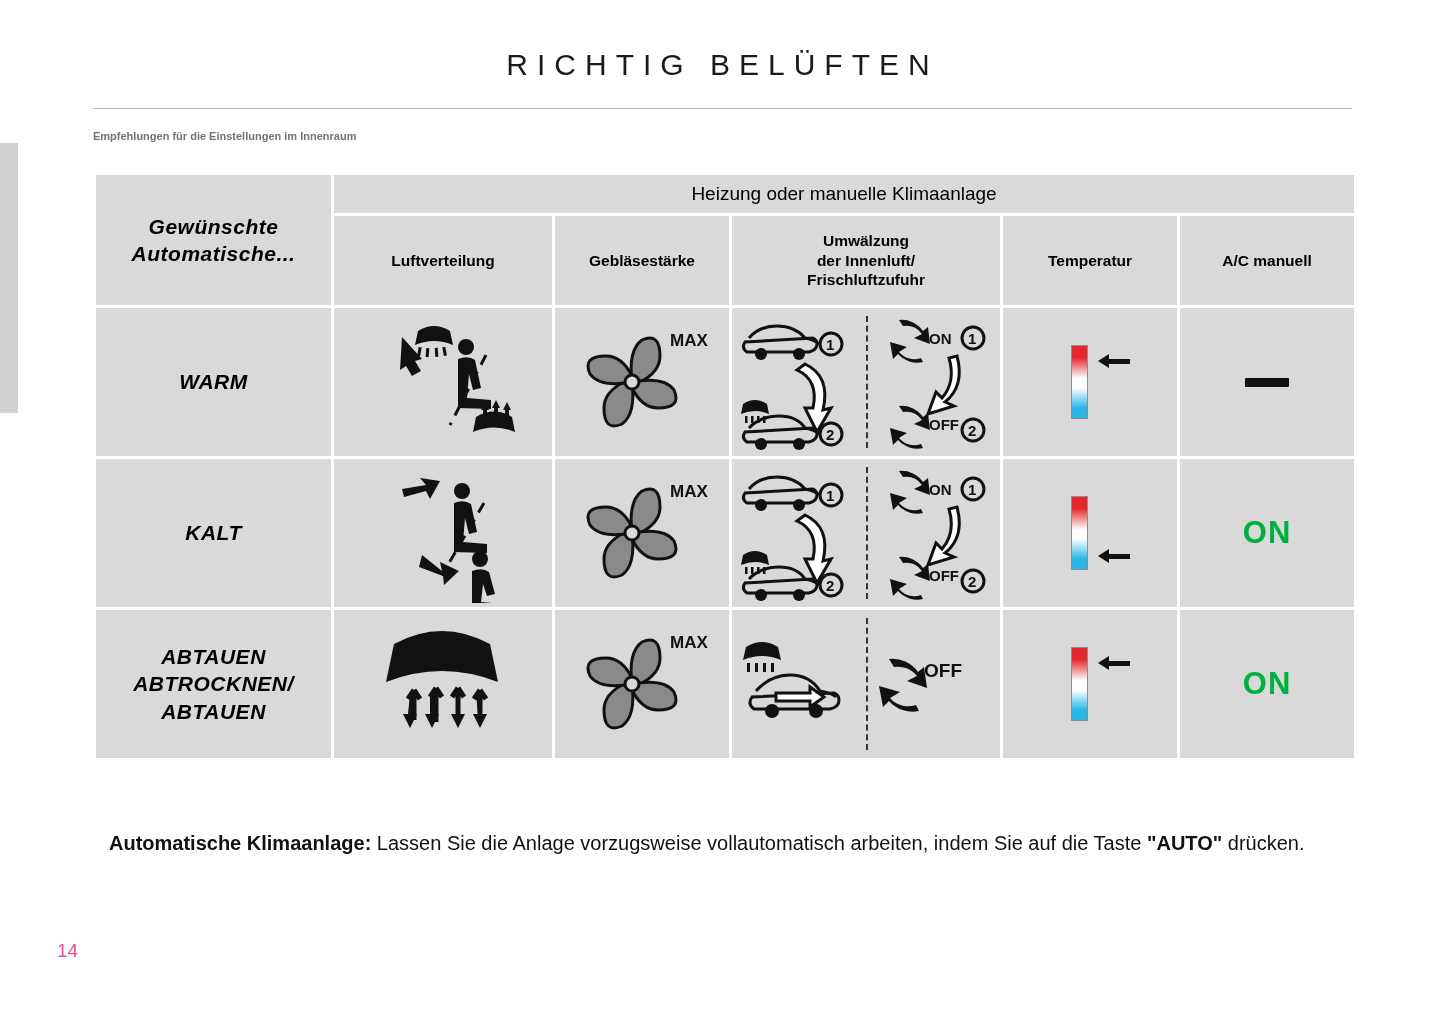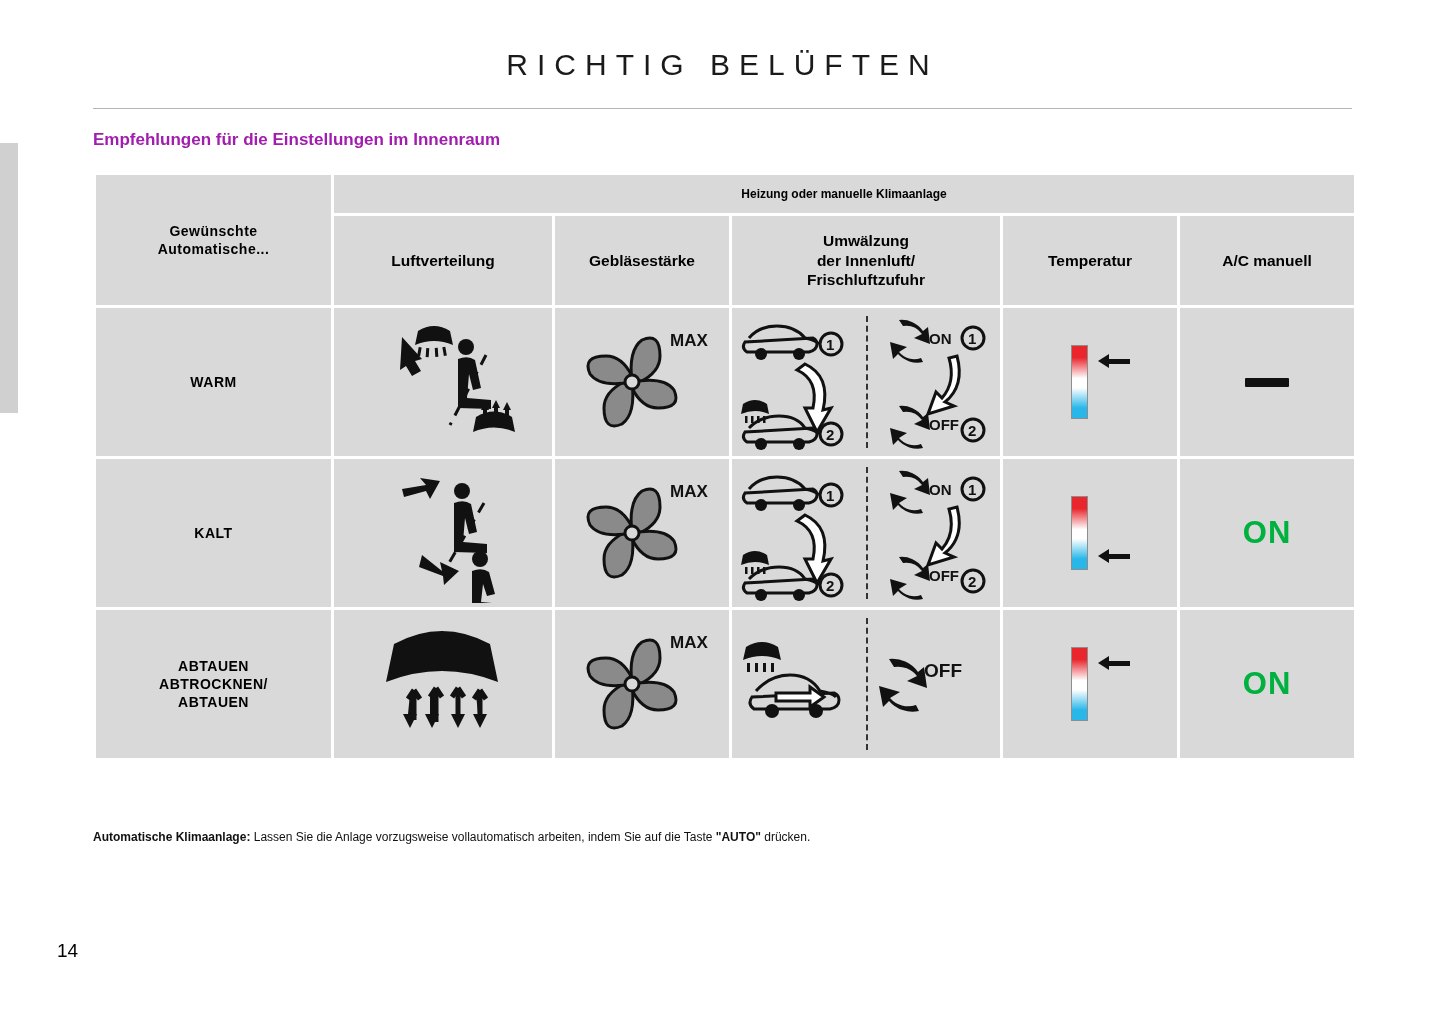--- a/index.html
+++ b/index.html
@@ -47,56 +47,57 @@
     left: 93px;
     top: 108px;
     width: 1259px;
     height: 1px;
     background: #b5b5b5;
   }
   .subtitle {
     position: absolute;
     left: 93px;
     top: 130px;
-    font-size: 17px;
+    font-size: 11px;
     font-weight: bold;
-    color: #a21caf;
+    color: #737373;
   }
   
   table.matrix {
     position: absolute;
     left: 93px;
     top: 172px;
     width: 1259px;
     border-collapse: separate;
     border-spacing: 3px;
     table-layout: fixed;
   }
   table.matrix td, table.matrix th {
     background: #d9d9d9;
     padding: 0;
     text-align: center;
     vertical-align: middle;
   }
   th.group-head {
-    font-size: 12px;
-    font-weight: bold;
+    font-size: 19px;
+    font-weight: normal;
     height: 38px;
   }
   th.col-head {
     font-size: 15.5px;
     font-weight: bold;
     height: 89px;
     line-height: 1.25;
   }
   td.rowlabel {
-    font-size: 14px;
+    font-size: 21px;
     font-weight: bold;
     letter-spacing: 0.5px;
     line-height: 1.3;
+    font-style: italic;
   }
   td.cell {
     height: 148px;
   }
   .cell-inner {
     display: flex;
     align-items: center;
     justify-content: center;
     height: 100%;
     width: 100%;
@@ -158,34 +159,34 @@
     width: 50%;
     height: 100%;
   }
   .split {
     display: flex;
     width: 100%;
     height: 100%;
   }
   .note {
     position: absolute;
-    left: 93px;
+    left: 109px;
     top: 829px;
     width: 1265px;
-    font-size: 12px;
+    font-size: 20px;
     line-height: 1.45;
     color: #111;
   }
   .note b { font-weight: bold; }
   .pageno {
     position: absolute;
     left: 57px;
     top: 940px;
     font-size: 19px;
-    color: #000000;
+    color: #ec4899;
   }
   svg { display:block; }
 </style>
 </head>
 <body>
 
 <div class="page">
 
   <div class="margin-bar"></div>
 

